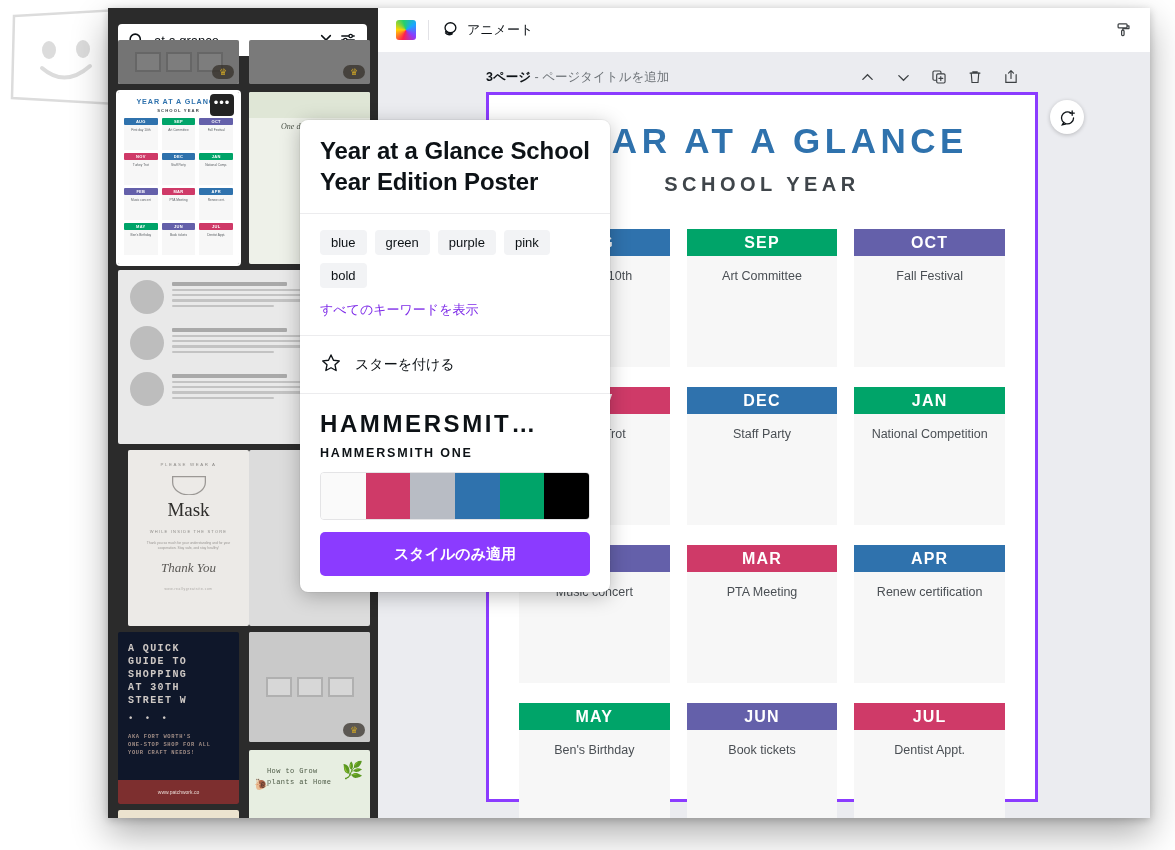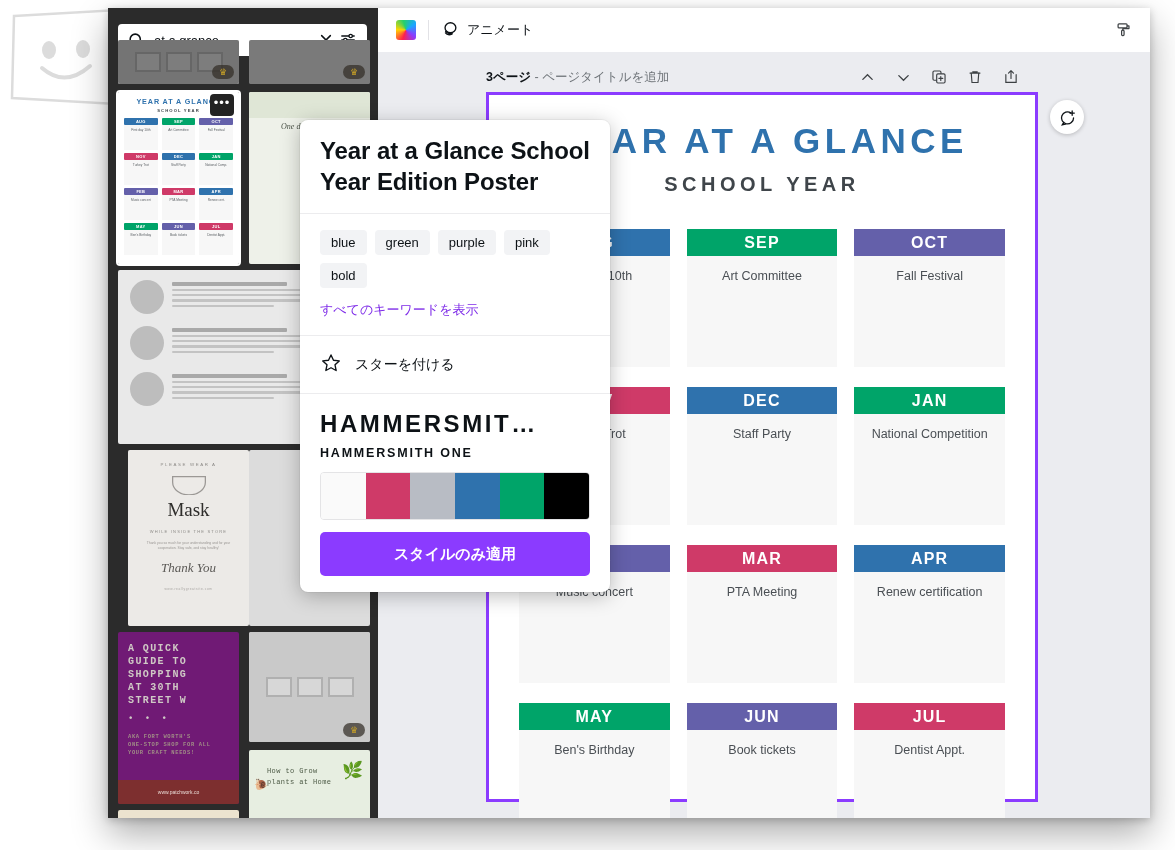--- a/index.html
+++ b/index.html
@@ -68,21 +68,21 @@
   .mp-head { height:7px; border-radius:1px; color:#fff; font-size:4px; font-weight:700;
              display:flex; align-items:center; justify-content:center; letter-spacing:.3px; }
   .mp-body { height:25px; background:#f7f7f7; font-size:3.2px; color:#5a5f63; text-align:center; padding-top:3px; }
 
   .thumb-more {
     position:absolute; right:4px; top:4px; width:24px; height:22px; border-radius:4px;
     background:#232323; color:#fff; display:flex; align-items:center; justify-content:center;
     cursor:pointer; z-index:4;
   }
   .thumb-more .dots { font-size:13px; letter-spacing:1px; line-height:1; margin-top:-5px; }
-  .t-quick { background:#701a75; }
+  .t-quick { background:#0f172a; }
   .t-beige { background:#ece3cf; }
   .t-frames { background:#cfcfcf; }
   .t-gray  { background:#d3d3d3; }
 
   .qtxt { color:#cfc9c5; font-size:10px; font-weight:700; letter-spacing:1.4px;
           line-height:13px; padding:10px 8px 0 10px; font-family:"Liberation Mono", monospace; }
   .qtxt small { display:block; font-size:5.4px; letter-spacing:.7px; color:#a08d86; margin-top:7px; line-height:8px; }
   .qbar { position:absolute; left:0; right:0; bottom:0; height:24px; background:#7d2f2f;
           color:#e9d9d4; font-size:5px; display:flex; align-items:center; justify-content:center; }
 

